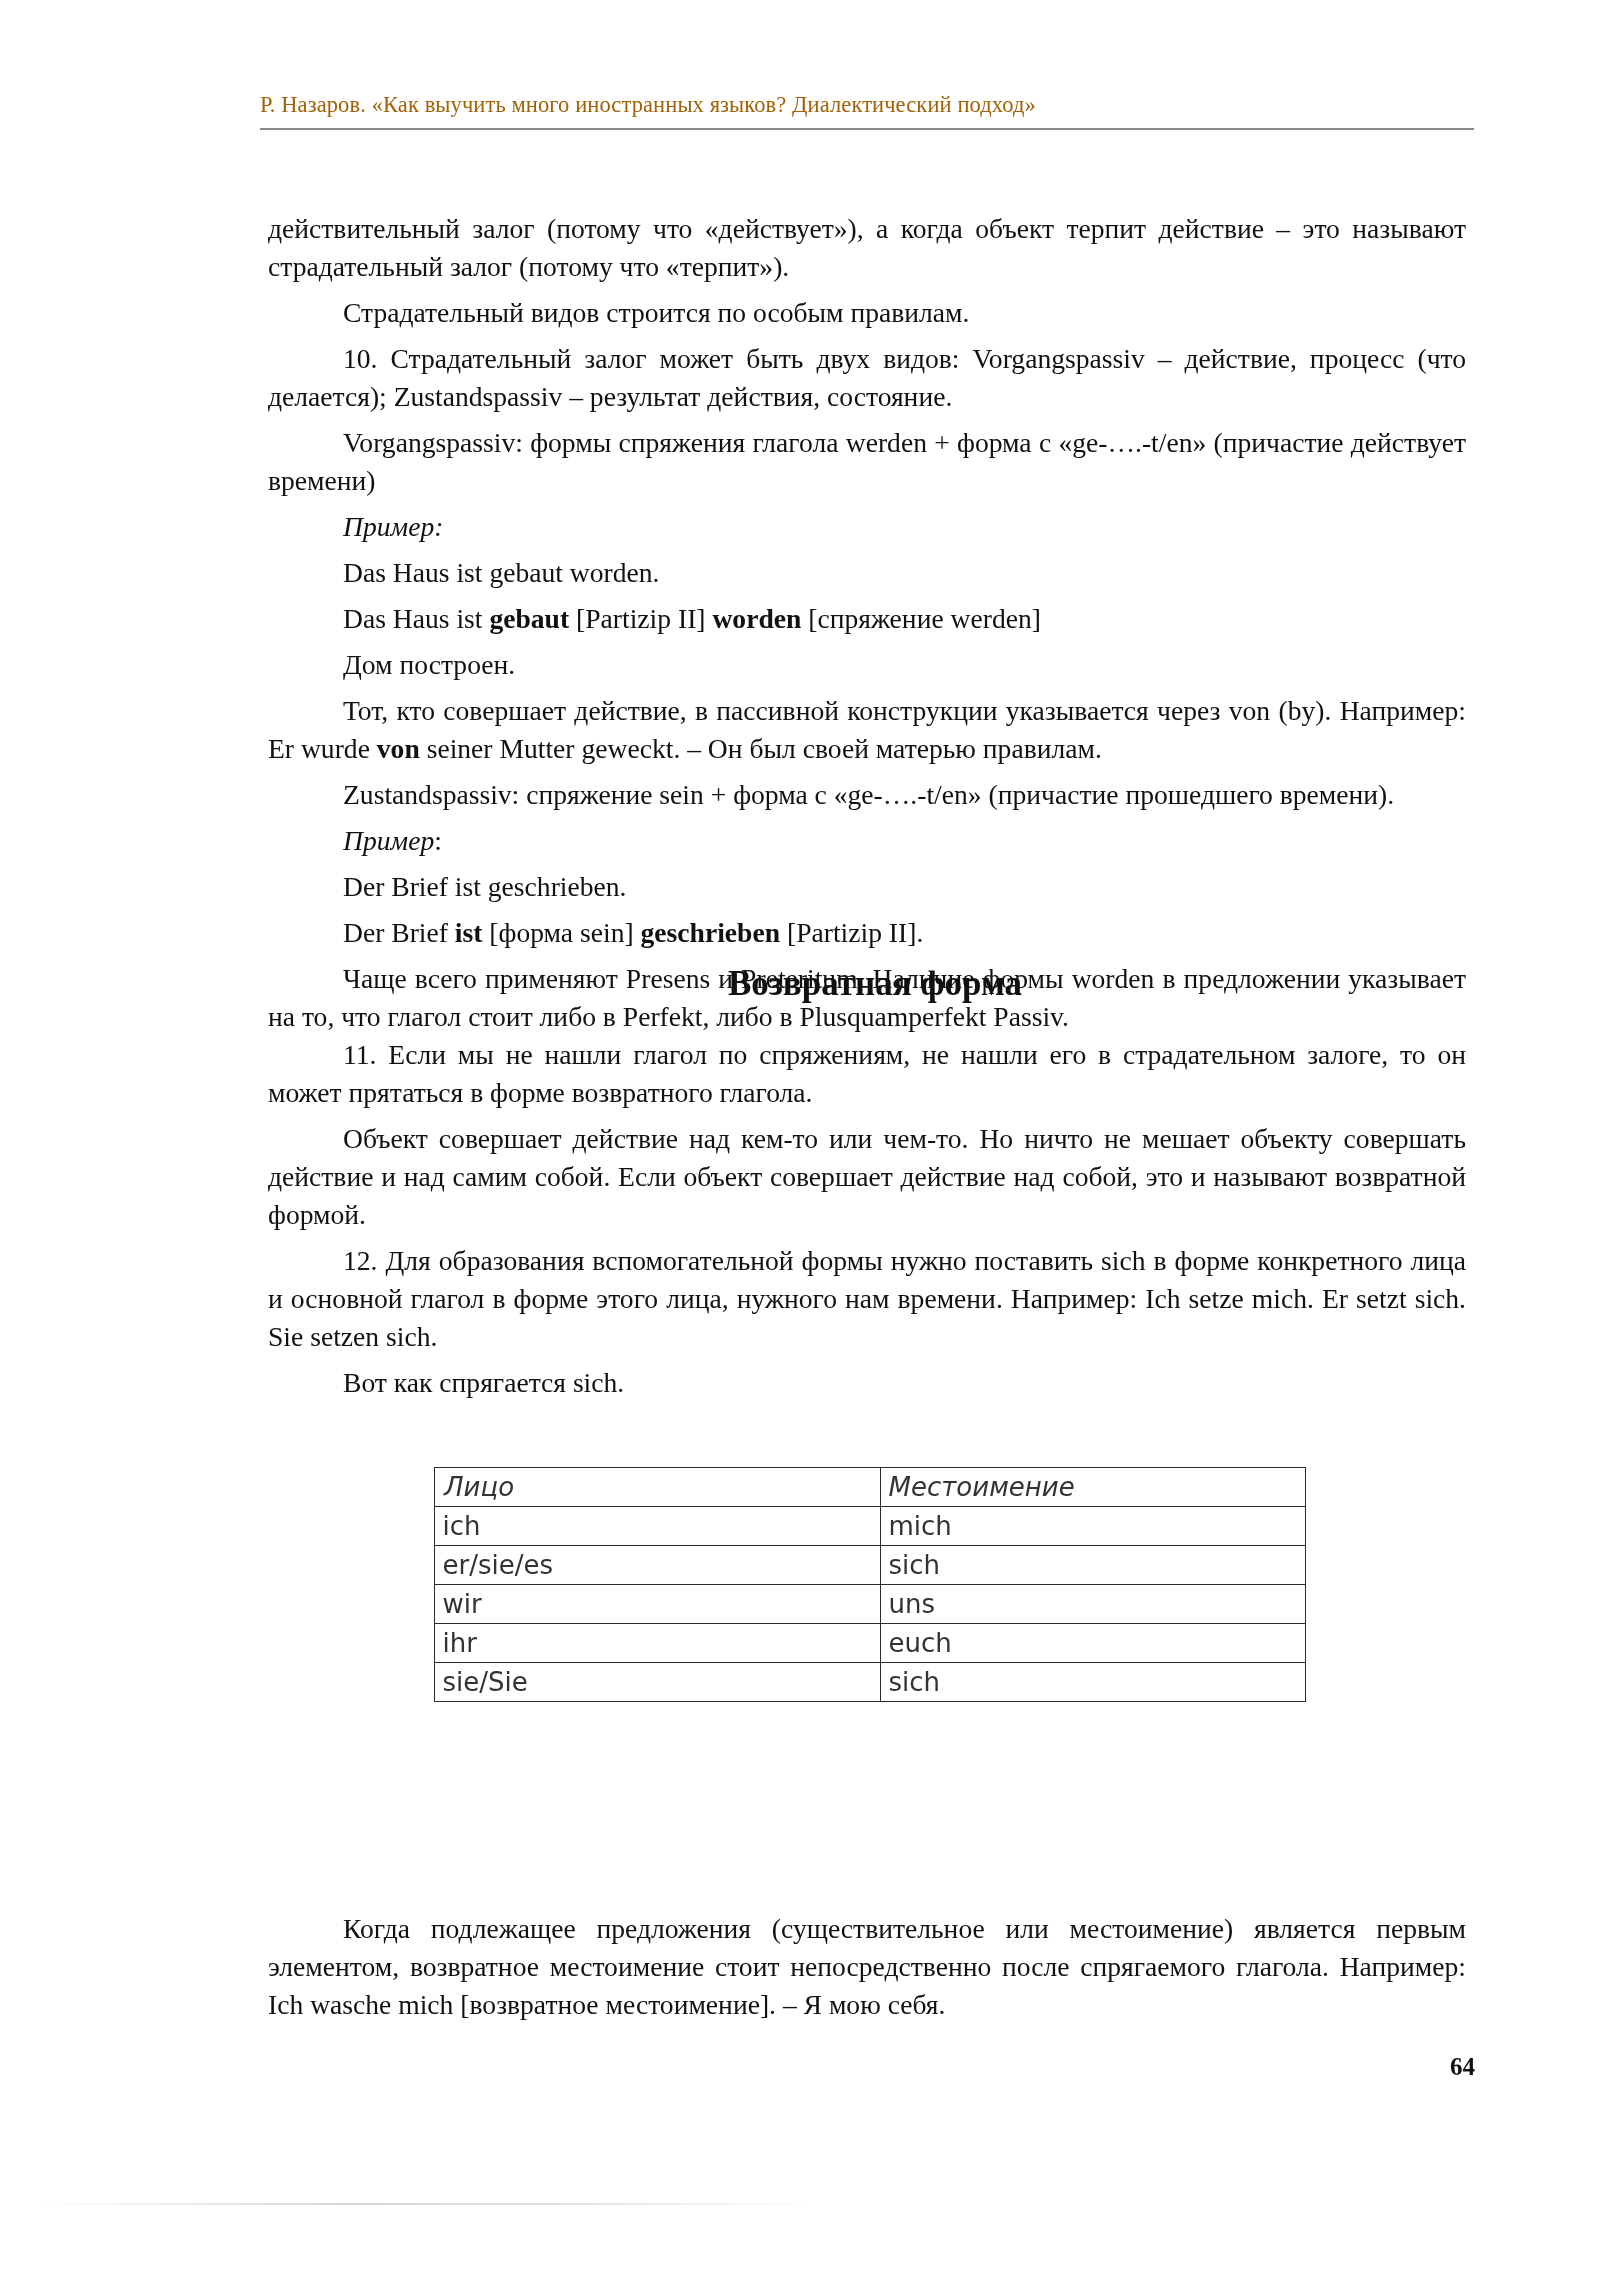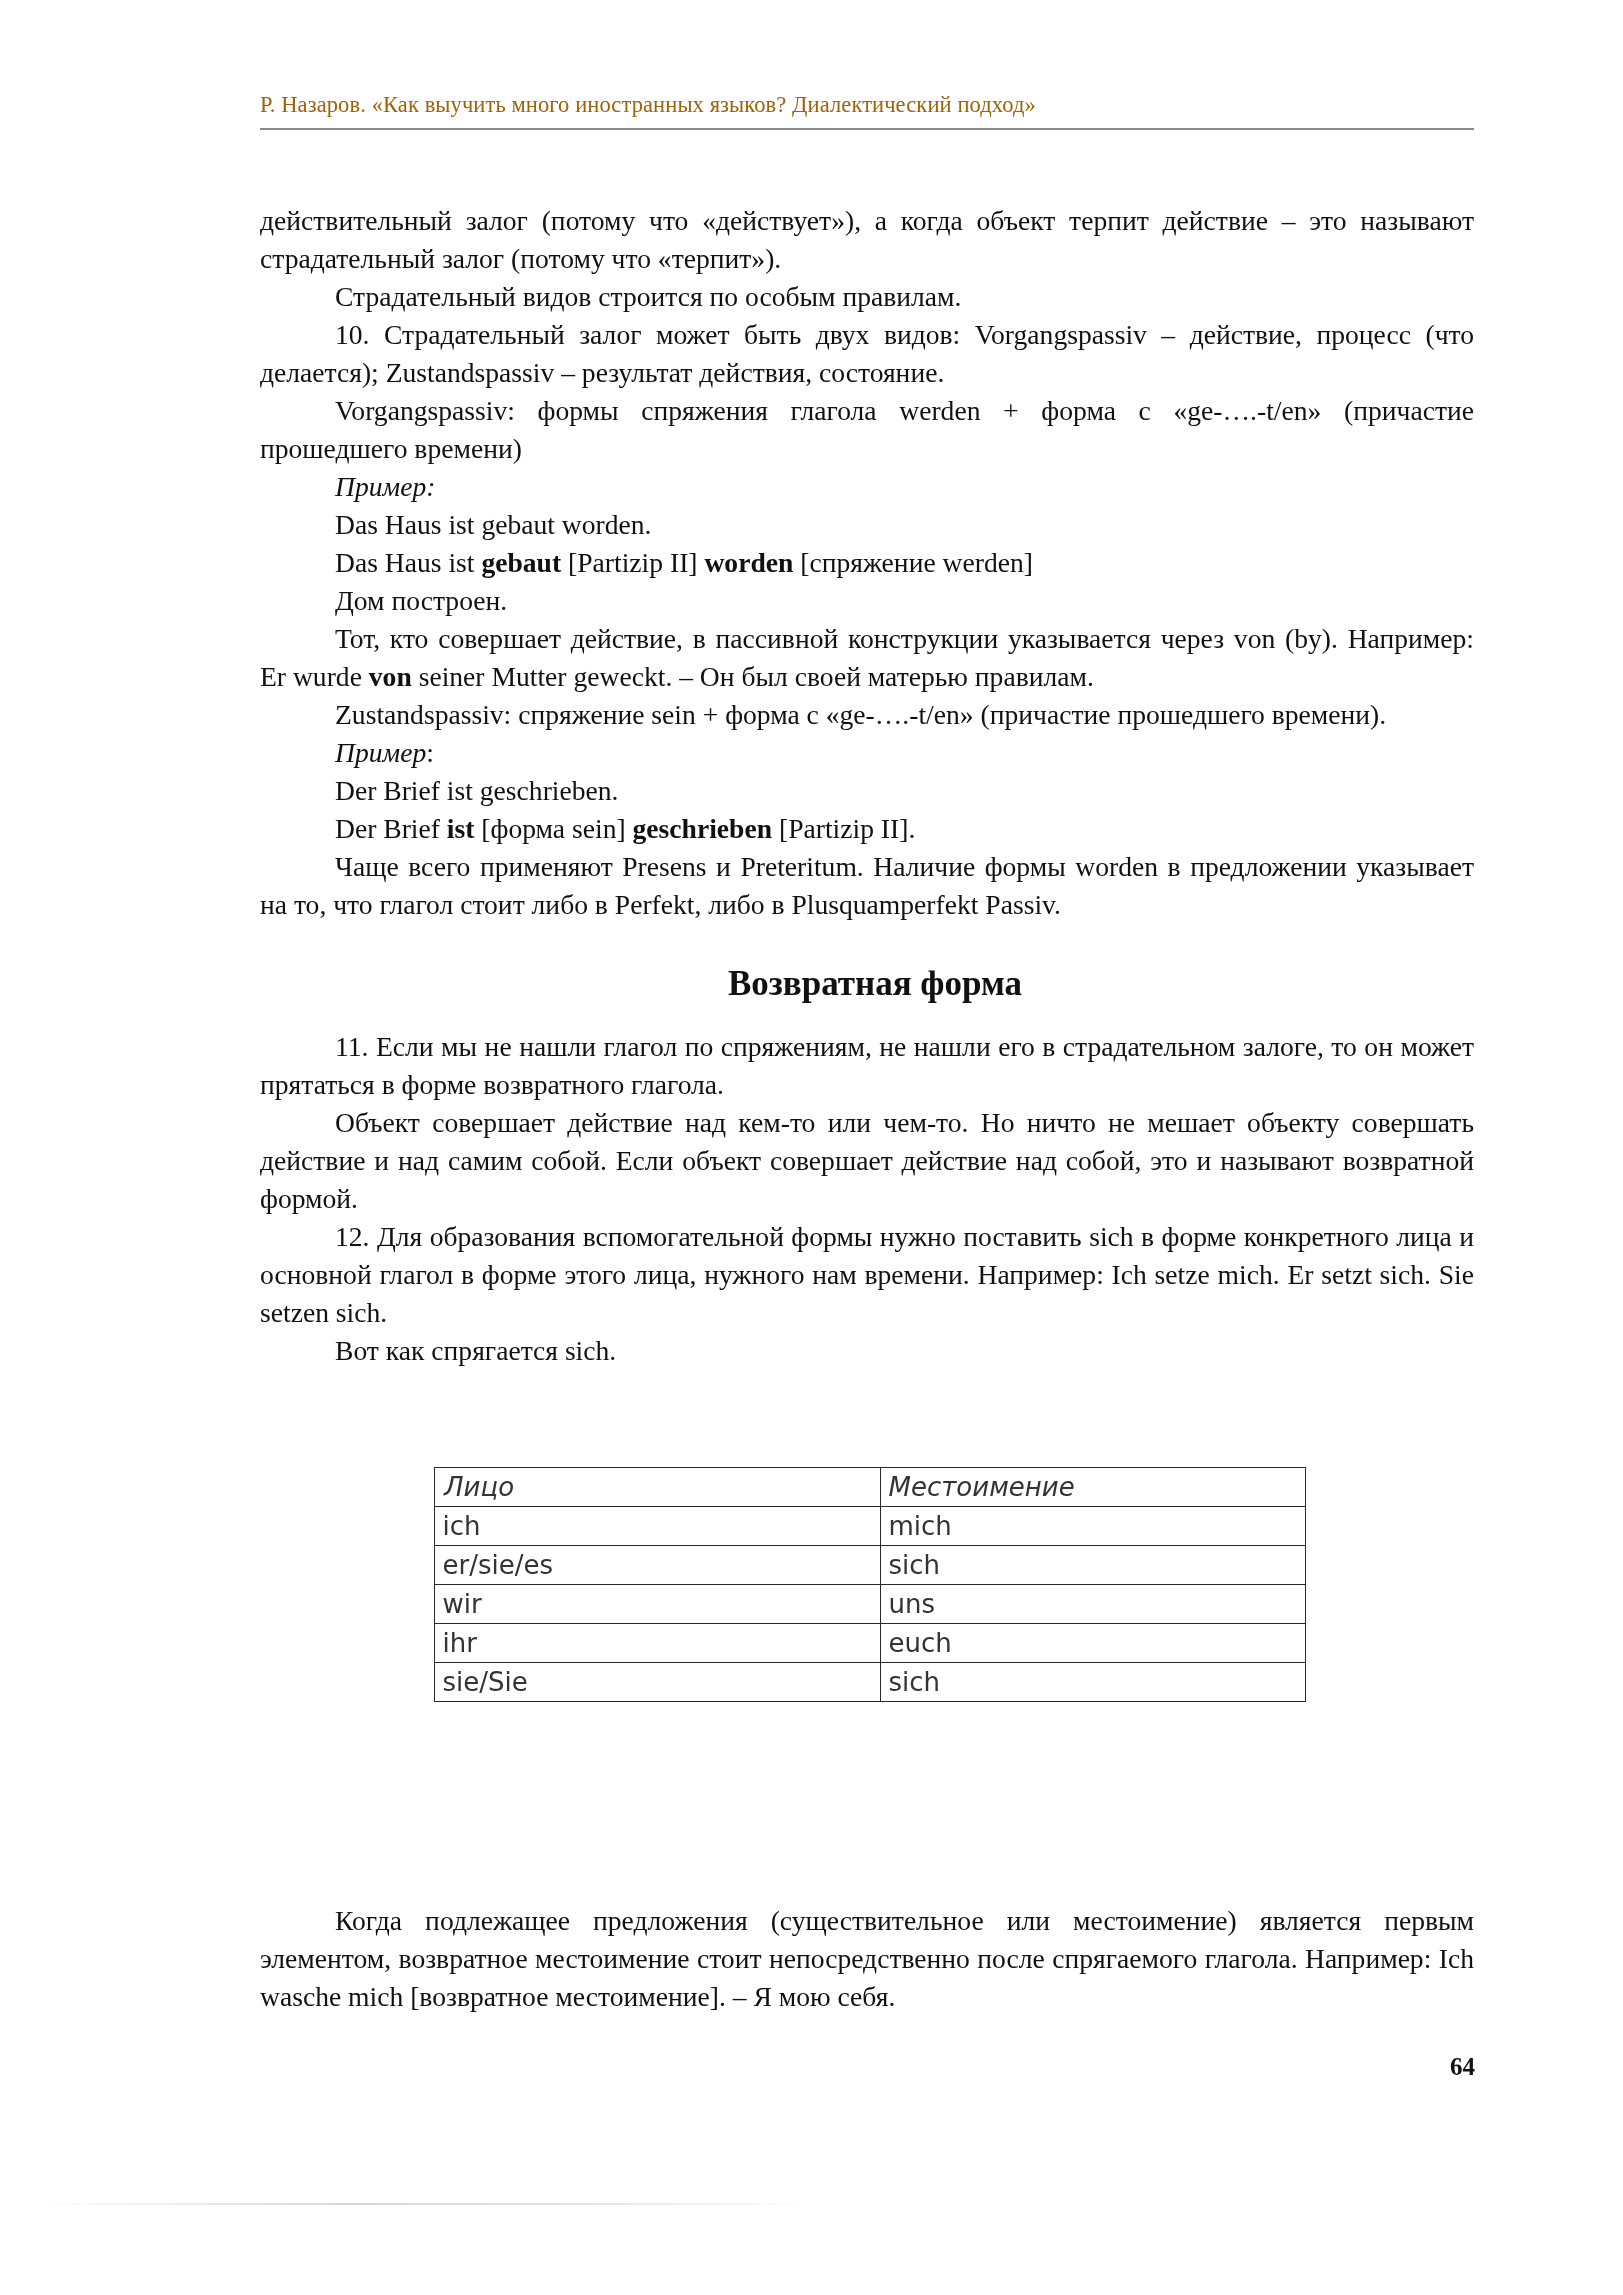--- a/index.html
+++ b/index.html
@@ -36,21 +36,21 @@
     }
     .text-block {
       position: absolute;
       left: 260px;
       width: 1214px;
       font-size: 27.6px;
       line-height: 38px;
       text-align: justify;
     }
     .text-block p {
-      margin: 0;
+      margin: 8px;
       padding: 0;
     }
     .text-block p.indent {
       text-indent: 75px;
     }
     .text-block p.last-left {
       text-align-last: left;
     }
     .block-1 { top: 202px; }
     .block-2 { top: 1028px; }
@@ -118,21 +118,21 @@
 </head>
 <body>
 
 <div class="running-header">Р.  Назаров.  «Как выучить много иностранных языков? Диалектический подход»</div>
 <div class="header-rule"></div>
 
 <div class="text-block block-1">
   <p class="last-left">действительный залог (потому что «действует»), а когда объект терпит действие – это называют страдательный залог (потому что «терпит»).</p>
   <p class="indent last-left">Страдательный видов строится по особым правилам.</p>
   <p class="indent last-left">10. Страдательный залог может быть двух видов: Vorgangspassiv – действие, процесс (что делается); Zustandspassiv – результат действия, состояние.</p>
-  <p class="indent last-left">Vorgangspassiv: формы спряжения глагола werden + форма с «ge-….-t/en» (причастие прошедшего времени)</p>
+  <p class="indent last-left">Vorgangspassiv: формы спряжения глагола werden + форма с «ge-….-t/en» (причастие действует времени)</p>
   <p class="indent last-left"><i>Пример:</i></p>
   <p class="indent last-left">Das Haus ist gebaut worden.</p>
   <p class="indent last-left"><span>Das Haus ist </span><b>gebaut</b><span> [Partizip II] </span><b>worden</b><span> [спряжение werden]</span></p>
   <p class="indent last-left">Дом построен.</p>
   <p class="indent last-left"><span>Тот, кто совершает действие, в пассивной конструкции указывается через von (by). Например: Er wurde </span><b>von</b><span> seiner Mutter geweckt. – Он был своей матерью правилам.</span></p>
   <p class="indent last-left">Zustandspassiv: спряжение sein + форма с «ge-….-t/en» (причастие прошедшего времени).</p>
   <p class="indent last-left"><i>Пример</i><span>:</span></p>
   <p class="indent last-left">Der Brief ist geschrieben.</p>
   <p class="indent last-left"><span>Der Brief </span><b>ist</b><span> [форма sein] </span><b>geschrieben</b><span> [Partizip II].</span></p>
   <p class="indent last-left">Чаще всего применяют Presens и Preteritum. Наличие формы worden в предложении указывает на то, что глагол стоит либо в Perfekt, либо в Plusquamperfekt Passiv.</p>

